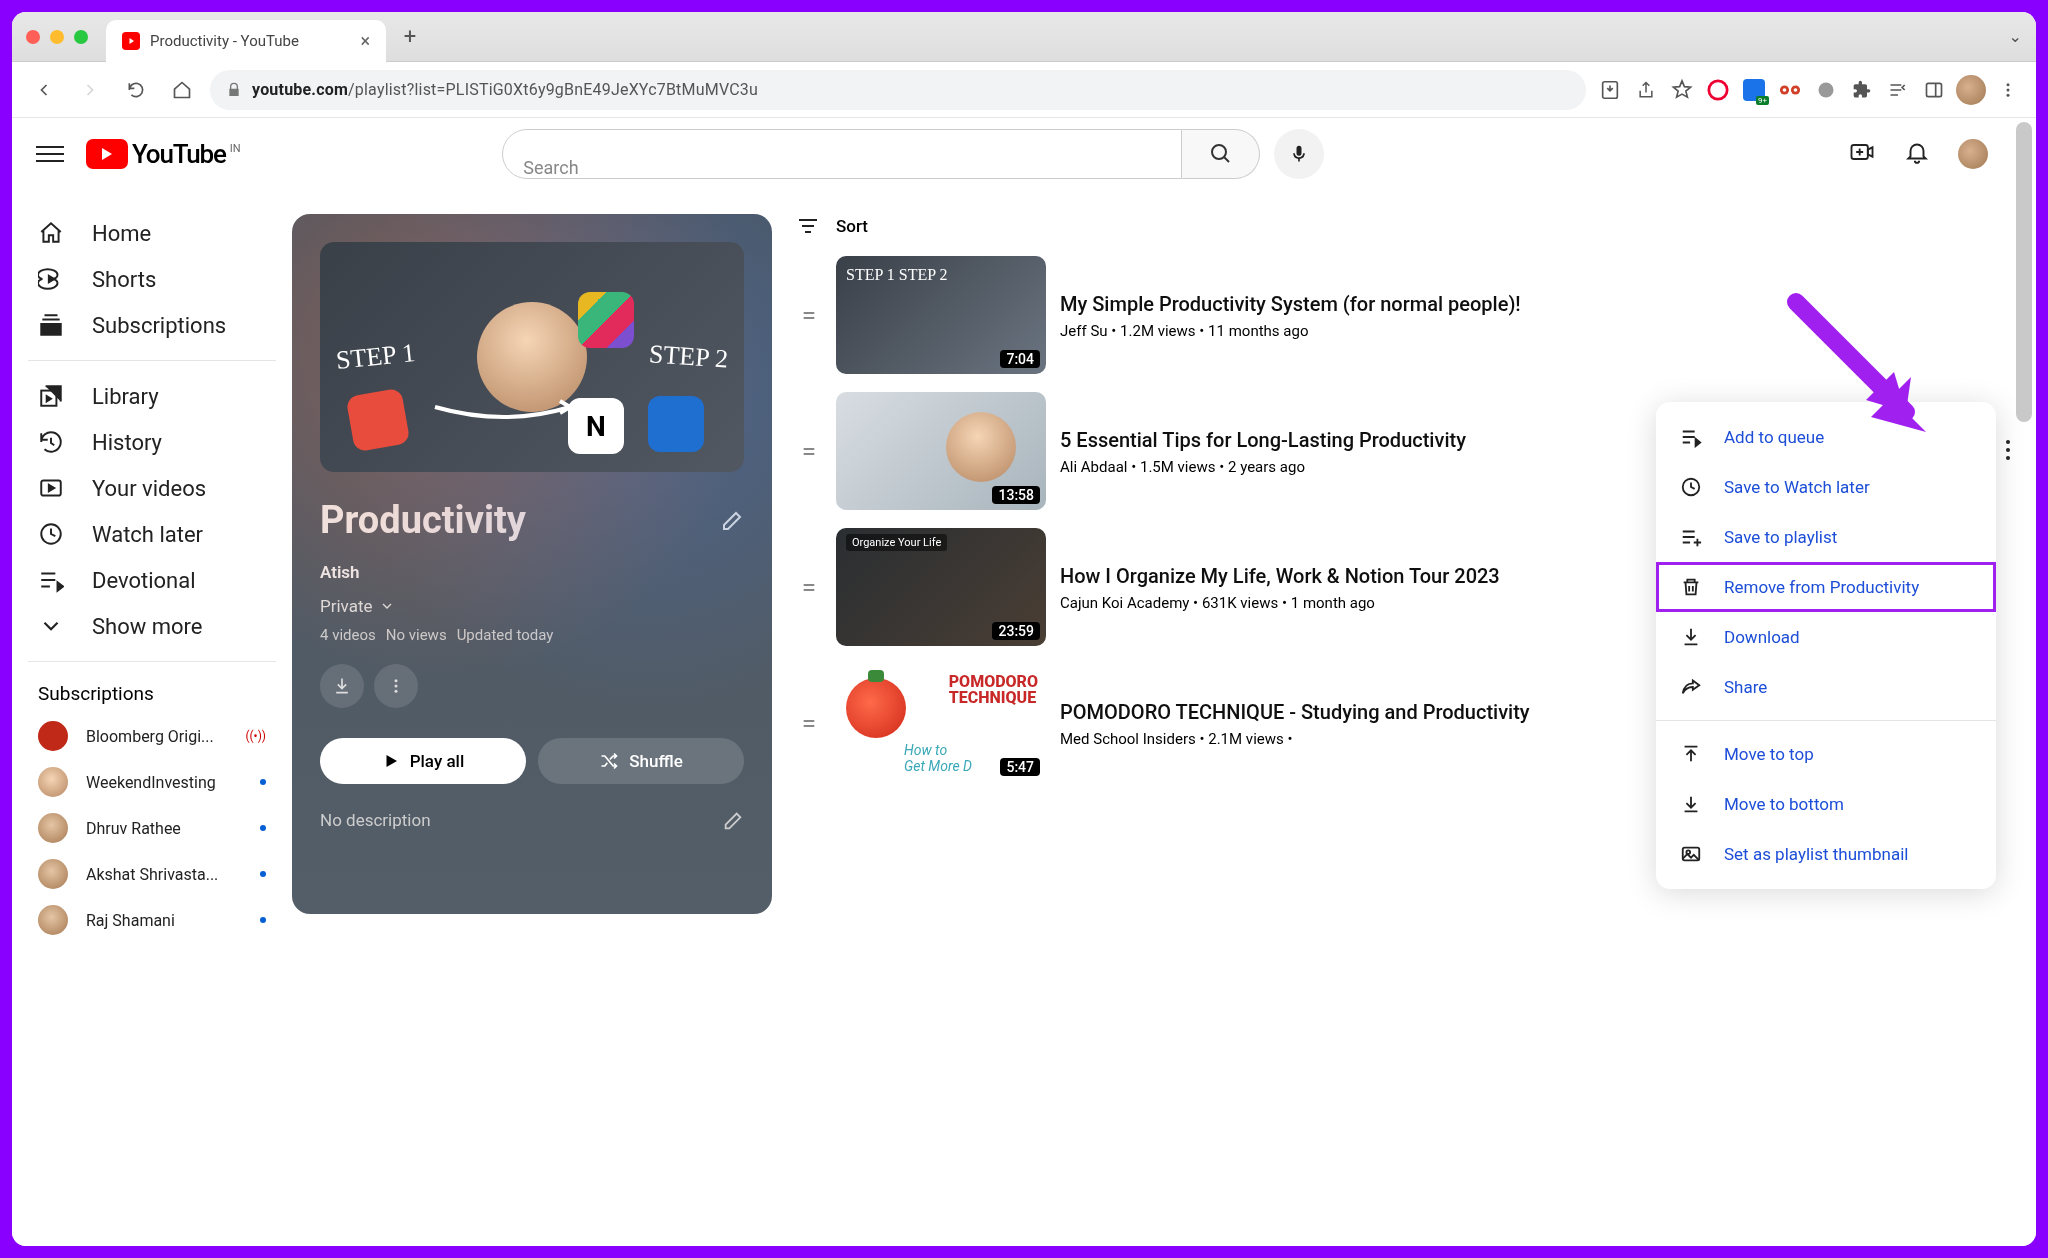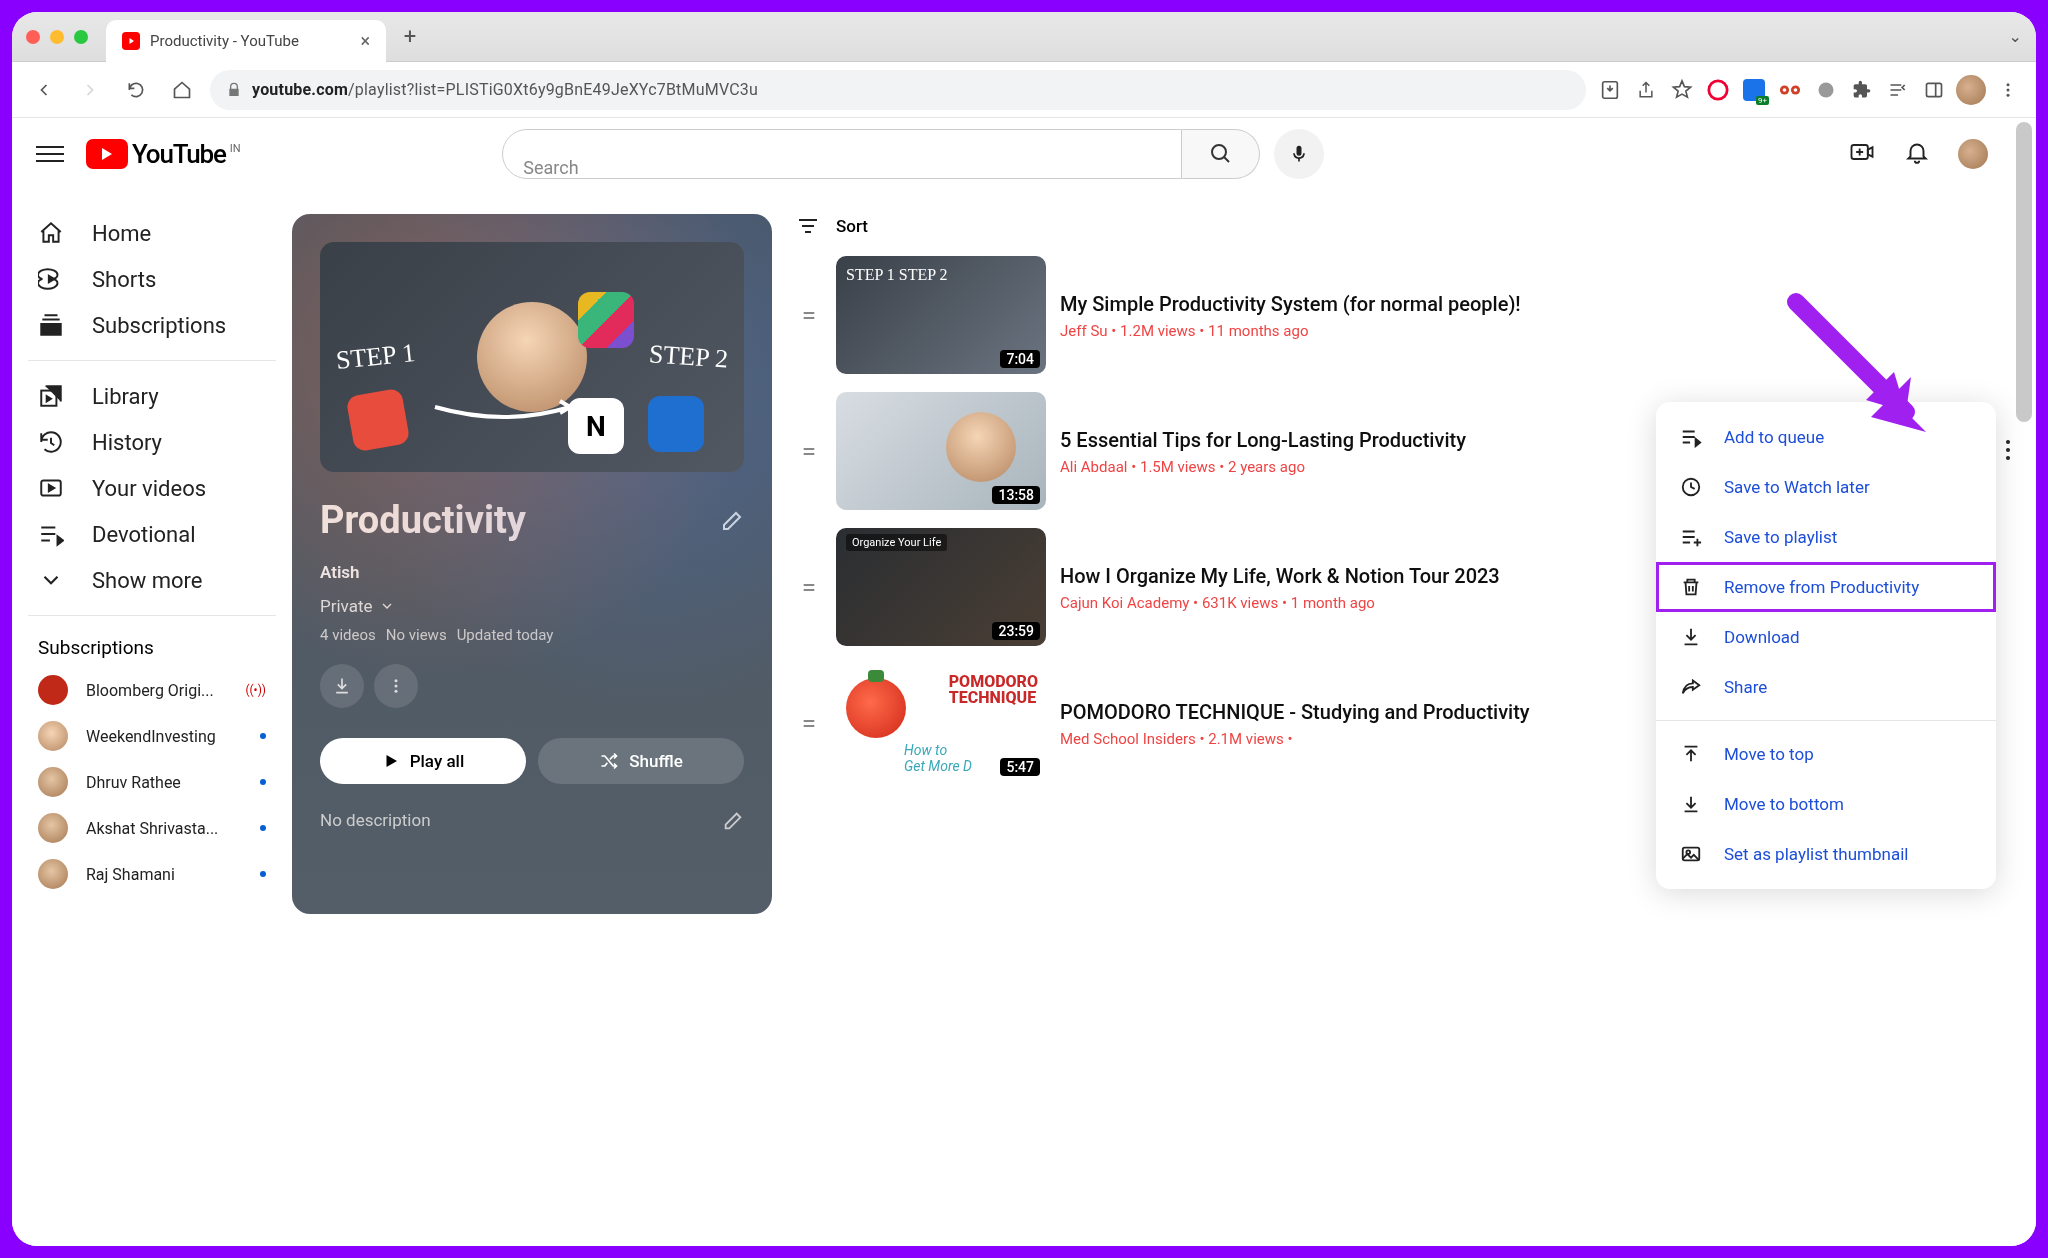--- a/index.html
+++ b/index.html
@@ -1,17 +1,17 @@
 <!DOCTYPE html>
 <html><head>
 <meta charset="utf-8">
 <style>
 *{box-sizing:border-box;margin:0;padding:0;font-family:Roboto,Arial,sans-serif}
 body{background:#8a00ff;padding:12px;width:2048px;height:1258px;overflow:hidden}
-.window{background:#fff;border-radius:25px;width:100%;height:100%;overflow:hidden;position:relative;display:flex;flex-direction:column}
+.window{background:#fff;border-radius:14px;width:100%;height:100%;overflow:hidden;position:relative;display:flex;flex-direction:column}
 .titlebar{height:50px;background:linear-gradient(#e8e8e8,#dedede);display:flex;align-items:center;padding:0 14px;border-bottom:1px solid #ccc}
 .traffic{display:flex;gap:10px}
 .dot{width:14px;height:14px;border-radius:50%}
 .dot.r{background:#ff5f57}.dot.y{background:#febc2e}.dot.g{background:#28c840}
 .tabs{display:flex;margin-left:18px;align-items:center}
 .tab{background:#fff;border-radius:10px 10px 0 0;height:42px;display:flex;align-items:center;padding:0 16px;gap:10px;min-width:280px;margin-top:8px}
 .tab svg{width:18px;height:18px}
 .tab-title{font-size:15px;color:#444}
 .tab-close{margin-left:auto;color:#666;font-size:18px}
 .new-tab{width:36px;height:36px;display:flex;align-items:center;justify-content:center;color:#555;font-size:22px;margin-left:6px}
@@ -82,21 +82,21 @@
 .t2{background:linear-gradient(135deg,#d8dde2,#a8b4bc)}
 .t3{background:linear-gradient(135deg,#2a2e32,#4a3e34)}
 .t3::before{content:"Organize Your Life";position:absolute;top:6px;left:10px;color:#fff;font-size:11px;background:rgba(0,0,0,.5);padding:2px 6px;border-radius:3px}
 .t4{background:#fff}
 .t4 .pomo{position:absolute;top:10px;right:8px;color:#c82828;font-weight:800;font-size:16px;line-height:1;text-align:left}
 .t4 .tomato{position:absolute;left:10px;top:14px;width:60px;height:60px;background:radial-gradient(circle at 40% 40%,#ff6a4a,#d02818);border-radius:50%}
 .t4 .tomato::before{content:"";position:absolute;top:-8px;left:22px;width:16px;height:12px;background:#3a8a3a;border-radius:4px}
 .t4 .teal{position:absolute;bottom:8px;left:68px;color:#3aa8b8;font-size:14px;font-style:italic}
 .vinfo{flex:1}
 .vtitle{font-size:20px;font-weight:500;line-height:1.35;color:#0f0f0f}
-.vmeta{font-size:15px;color:#ef4444;margin-top:4px}
+.vmeta{font-size:15px;color:#000000;margin-top:4px}
 .kebab{width:36px;height:36px;display:flex;flex-direction:column;align-items:center;justify-content:center;gap:4px}
 .kebab span{width:4px;height:4px;background:#222;border-radius:50%}
 .menu{position:absolute;right:40px;top:390px;width:340px;background:#fff;border-radius:14px;box-shadow:0 4px 30px rgba(0,0,0,.15);padding:10px 0;z-index:20}
 .mitem{display:flex;align-items:center;gap:20px;padding:12px 22px;font-size:17px;color:#1d4ed8}
 .mitem.hl{outline:3px solid #a020f0;outline-offset:-3px}
 .mitem .mic2{width:26px;height:26px;display:flex;align-items:center;justify-content:center;color:#333}
 .msep{height:1px;background:#e5e5e5;margin:8px 0}
 .bigarrow{position:absolute;right:90px;top:270px;z-index:30}
 .bigarrow svg{width:170px;height:170px}
 .scrollbar{position:absolute;right:4px;top:110px;width:16px;height:300px;background:#c9c9c9;border-radius:8px}
@@ -311,20 +311,29 @@
             <svg width="26" height="26" viewBox="0 0 24 24" fill="none" stroke="#222" stroke-width="1.8">
               <rect x="3" y="5" width="18" height="14" rx="2"></rect>
               <path d="M10 9l5 3-5 3z" fill="#222"></path>
             </svg>
           </div>
           <span>Your videos</span>
         </div>
       <div class="navrow">
           <div class="ic">
             <svg width="26" height="26" viewBox="0 0 24 24" fill="none" stroke="#222" stroke-width="1.8">
+              <circle cx="12" cy="12" r="9"></circle>
+              <path d="M12 7v5l4 2"></path>
+            </svg>
+          </div>
+          <span>Watch later</span>
+        </div>
+      <div class="navrow">
+          <div class="ic">
+            <svg width="26" height="26" viewBox="0 0 24 24" fill="none" stroke="#222" stroke-width="1.8">
               <path d="M3 6h13M3 12h13M3 18h8M18 14l5 4-5 4z" fill="#222"></path>
             </svg>
           </div>
           <span>Devotional</span>
         </div>
       <div class="navrow">
           <div class="ic">
             <svg width="26" height="26" viewBox="0 0 24 24" fill="none" stroke="#222" stroke-width="2">
               <path d="M6 9l6 6 6-6"></path>
             </svg>

